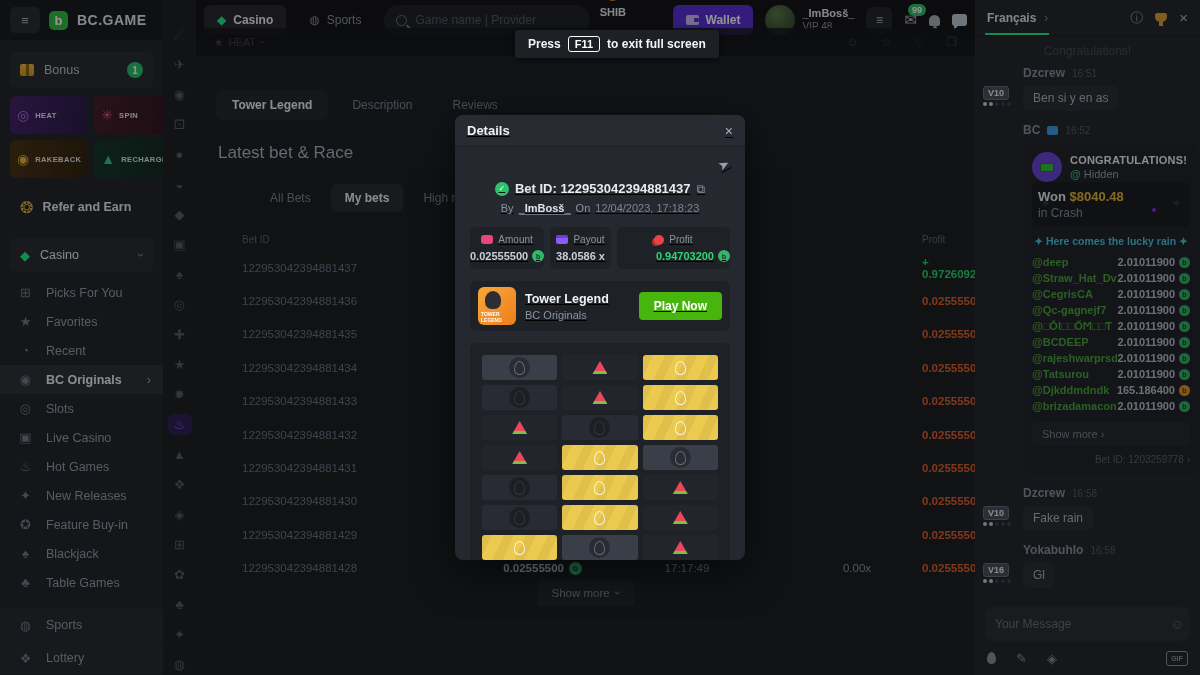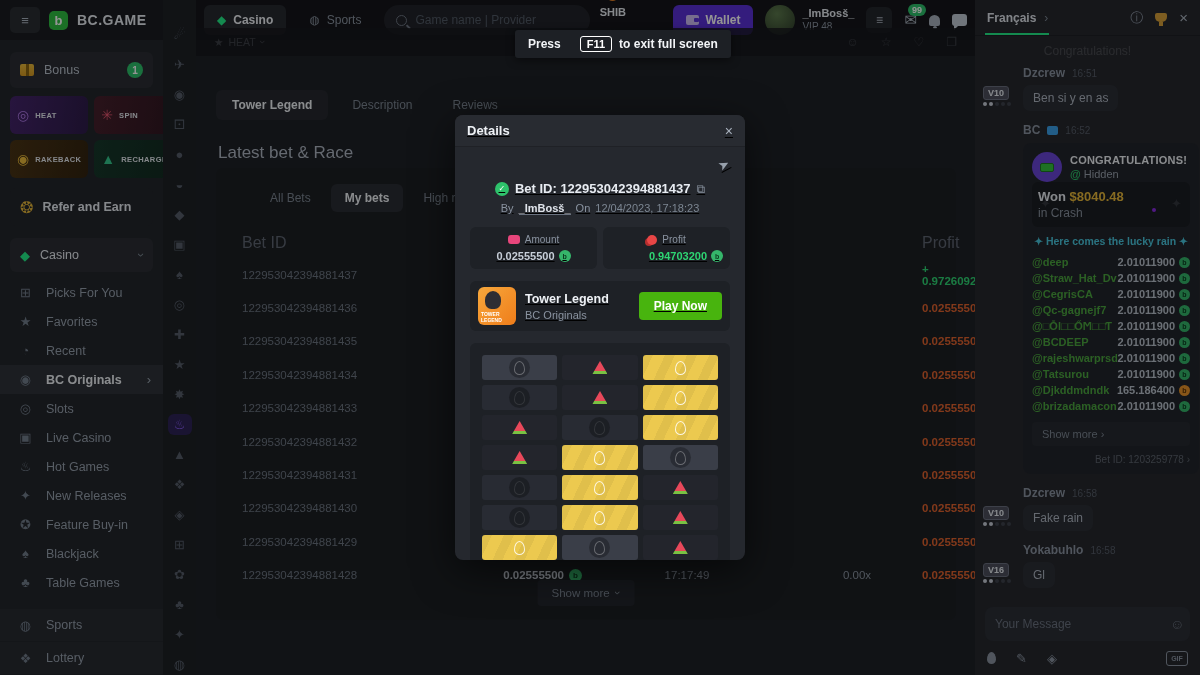--- a/index.html
+++ b/index.html
@@ -90,21 +90,21 @@
 
   .game-tabs { position:absolute; left:20px; top:90px; display:flex; gap:8px; }
   .gtab { height:30px; display:flex; align-items:center; padding:0 16px; color:#7c8692; font-size:12px; border-radius:6px; cursor:pointer; }
   .gtab.active { background:#26292f; color:#eef1f5; font-weight:bold; }
   .section-title { position:absolute; left:22px; top:143px; color:#aeb6c2; font-size:17px; }
 
   .bets-panel { position:absolute; left:20px; top:168px; width:740px; height:452px; background:#1d2024; border-radius:8px; padding:16px 26px; }
   .bet-tabs { display:flex; gap:6px; margin-left:14px; }
   .btab { height:28px; display:flex; align-items:center; padding:0 14px; color:#7c8692; font-size:12px; border-radius:6px; cursor:pointer; }
   .btab.active { background:#2a2d34; color:#eef1f5; font-weight:bold; }
-  .bet-head { display:grid; grid-template-columns:225px 115px 210px 130px 1fr; margin-top:22px; color:#5f6673; font-size:16px; }
+  .bet-head { display:grid; grid-template-columns:225px 115px 210px 130px 1fr; margin-top:22px; color:#5f6673; font-size:10px; }
   .bet-head .h-profit { text-align:right; }
   .bet-rows { margin-top:6px; }
   .bet-row { display:grid; grid-template-columns:225px 115px 210px 130px 1fr; align-items:center; height:33.4px; font-size:11.5px; }
   .c-id { color:#6d7682; }
   .c-amt { color:#c7ced8; font-weight:bold; text-align:right; display:flex; justify-content:flex-end; align-items:center; gap:5px; }
   .c-time { text-align:center; color:#8a93a0; }
   .c-mult { text-align:center; color:#8a93a0; }
   .c-profit { display:flex; justify-content:flex-end; align-items:center; gap:5px; font-weight:bold; }
   .c-profit.win { color:#2ed573; } .c-profit.loss { color:#e0622e; }
   .coin { width:13px; height:13px; border-radius:50%; background:#35b56a; color:#0b3a1f; font-size:8px; font-weight:bold; display:inline-flex; align-items:center; justify-content:center; flex:0 0 auto; }
@@ -219,21 +219,21 @@
   .cell.egg-cell { background:#ecc94f; background-image:repeating-linear-gradient(115deg, rgba(0,0,0,.05) 0 9px, rgba(0,0,0,0) 9px 20px); }
   .disc { width:21px; height:21px; border-radius:50%; background:rgba(0,0,0,.28); display:flex; align-items:center; justify-content:center; }
   .eggsh { width:11px; height:14px; border-radius:50% 50% 50% 50% / 62% 62% 38% 38%; border:1.5px solid rgba(255,255,255,.85); }
   .cell.dark .eggsh { border-color:rgba(255,255,255,.10); }
   .cell.pick .eggsh { border-color:rgba(255,255,255,.30); }
   .melon { width:15px; height:13px; background:linear-gradient(to bottom,#e8485a 0 76%,#7ac143 76% 100%); clip-path:polygon(50% 0, 100% 100%, 0 100%); }
 
   
   .f11-tip { position:absolute; left:515px; top:30px; height:28px; background:#1d2025; border-radius:3px; z-index:70; display:flex; align-items:center; gap:7px; padding:0 13px; box-shadow:0 2px 8px rgba(0,0,0,.5); }
   .f11-tip .t { color:#f2f4f7; font-size:12px; font-weight:bold; }
-  .keycap { border:1.5px solid #fff; border-radius:3px; color:#fff; font-size:11px; font-weight:bold; padding:1px 6px;margin-left:12px; }
+  .keycap { border:1.5px solid #fff; border-radius:3px; color:#fff; font-size:11px; font-weight:bold; padding:1px 6px; }
 </style>
 </head>
 <body>
 
 <div class="app">
 
   <aside class="sidebar">
     <div class="sb-head">
       <div class="burger">≡</div>
       <span class="logo-mark">b</span>
@@ -839,20 +839,29 @@
               <span class="pig-ic"></span>
               <span>Amount</span>
             </span>
           <span class="stat-val">
               <span>0.02555500</span>
               <span class="coin">b</span>
             </span>
         </div>
         <div class="stat-card">
           <span class="stat-lab">
+              <span class="card-ic"></span>
+              <span>Payout</span>
+            </span>
+          <span class="stat-val">
+              <span>38.0586 x</span>
+            </span>
+        </div>
+        <div class="stat-card">
+          <span class="stat-lab">
               <span class="coins-ic"></span>
               <span>Profit</span>
             </span>
           <span class="stat-val green">
               <span>0.94703200</span>
               <span class="coin">b</span>
             </span>
         </div>
       </div>
       <div class="game-card">

